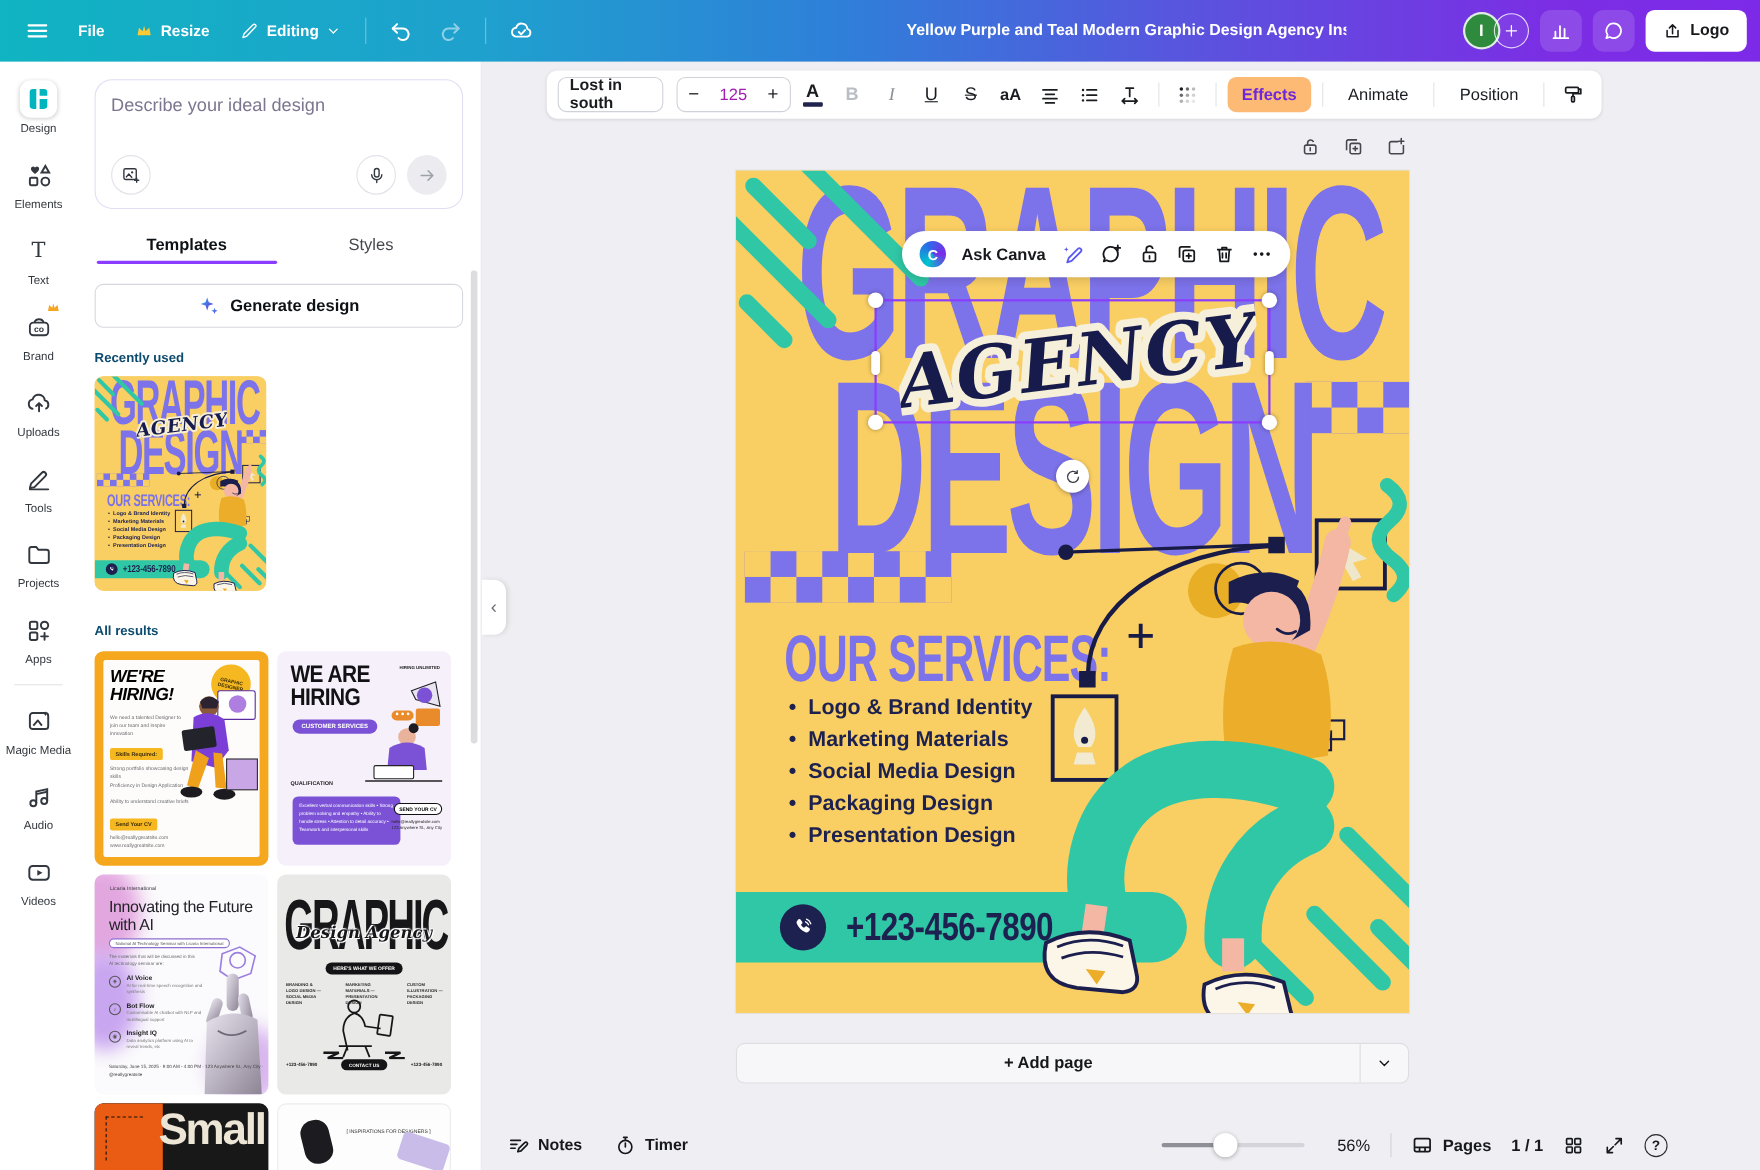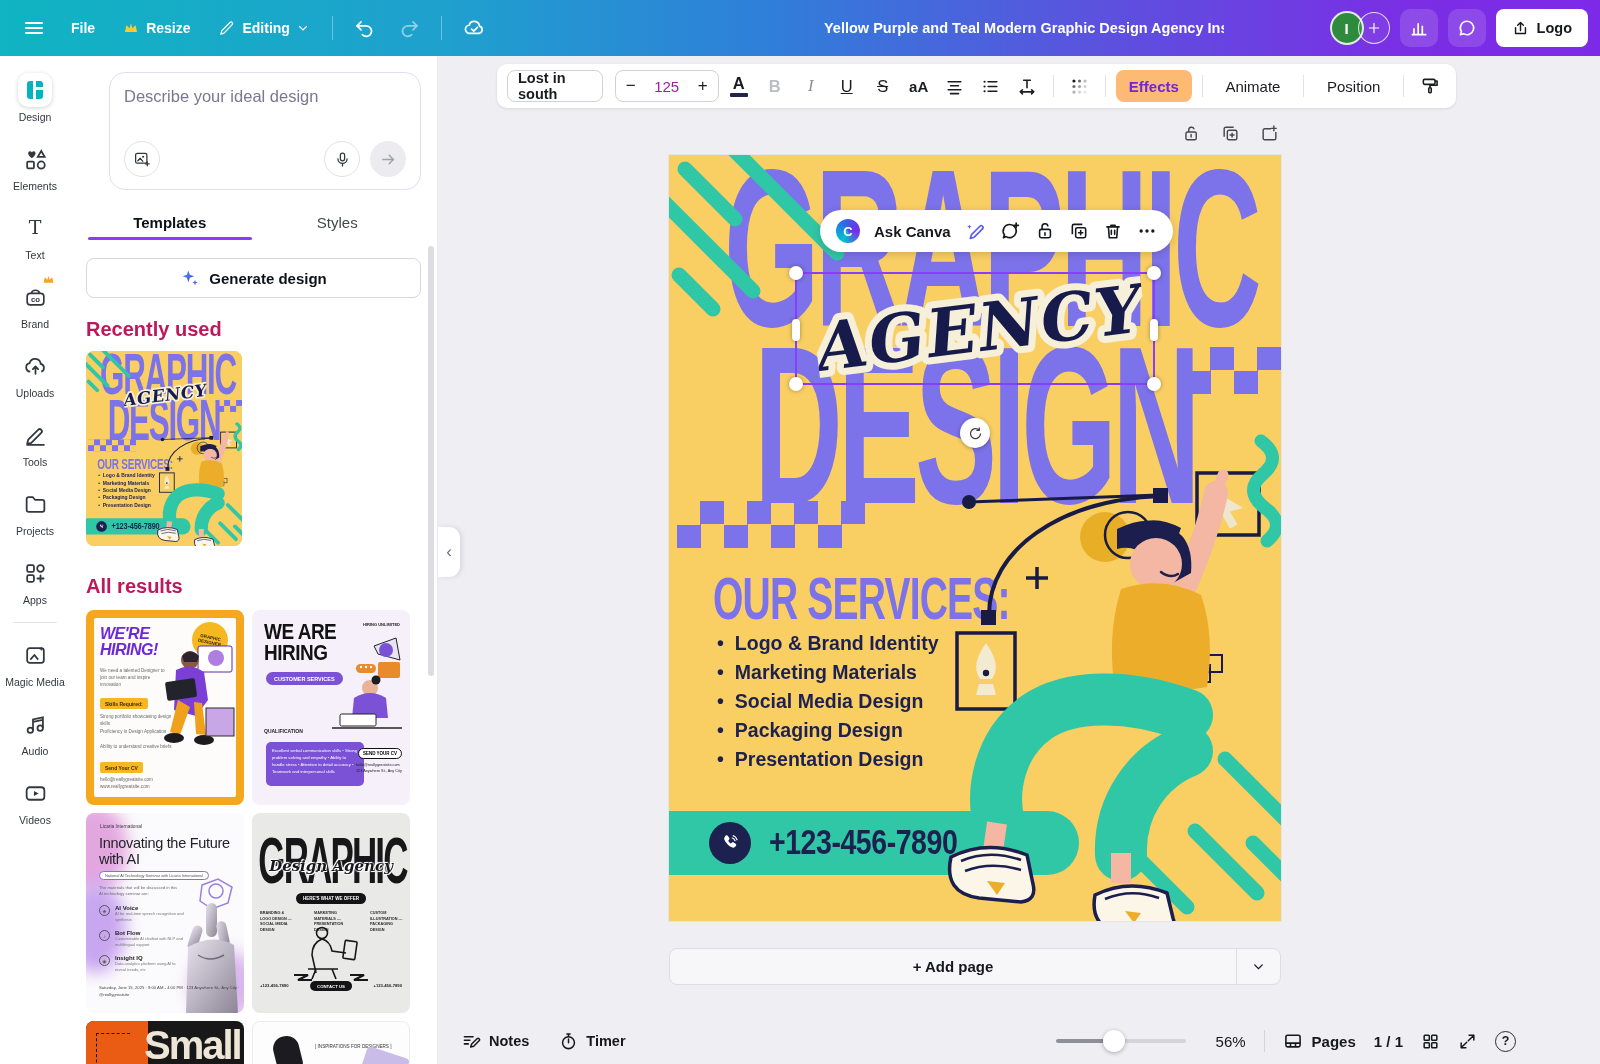--- a/index.html
+++ b/index.html
@@ -28,33 +28,33 @@
   .rail { position:absolute; left:0; top:56px; width:70px; height:1008px; background:#fff; z-index:50; display:flex; flex-direction:column; align-items:center; padding-top:8px; }
   .rail-item { width:64px; padding:9px 0 10px; display:flex; flex-direction:column; align-items:center; gap:4px; cursor:pointer; color:#40464E; position:relative; }
   .rail-item .lbl { font-size:10.5px; color:#33383f; letter-spacing:0; text-align:center; }
   .rail-item.active .icon-card { background:#fff; box-shadow:0 1px 4px rgba(0,0,0,.18); border-radius:10px; }
   .icon-card { width:34px; height:34px; display:flex; align-items:center; justify-content:center; }
   .rail-sep { width:44px; height:1px; background:#e4e4e8; margin:6px 0; }
   .crown-badge { position:absolute; top:2px; right:12px; }
 
   
   .panel { position:absolute; left:70px; top:56px; width:368px; height:1008px; background:#fff; z-index:40; overflow:hidden; padding:0 16px; border-right:1px solid #e9e9ee; }
-  .prompt-card { margin-top:16px; border:1.5px solid #E3DCF5; border-radius:16px; height:118px; padding:14px 14px 12px; display:flex; flex-direction:column; justify-content:space-between;margin-left:23px; }
+  .prompt-card { margin-top:16px; border:1.5px solid #E3DCF5; border-radius:16px; height:118px; padding:14px 14px 12px; display:flex; flex-direction:column; justify-content:space-between; }
   .prompt-input { border:none; outline:none; resize:none; width:100%; height:46px; font-family:"Liberation Sans",sans-serif; font-size:16.5px; color:#0d1216; }
   .prompt-input::placeholder { color:#7C7690; }
   .prompt-row { display:flex; align-items:center; }
   .circ-btn { width:36px; height:36px; border-radius:50%; border:1px solid #E2E2E8; background:#fff; display:flex; align-items:center; justify-content:center; cursor:pointer; }
   .circ-btn.send { background:#ECECF0; border:none; margin-left:10px; }
   .spacer { flex:1; }
   .tabs { display:flex; margin-top:15px; height:35px; }
   .tab { flex:1; display:flex; align-items:center; justify-content:center; font-size:15px; cursor:pointer; color:#45484f; position:relative; }
   .tab.active { font-weight:700; color:#0d1216; }
   .tab.active::after { content:""; position:absolute; left:2px; right:2px; bottom:0; height:3px; background:#8B3DFF; border-radius:2px; }
   .generate-btn { margin-top:18px; height:40px; border:1px solid #D5D8DD; border-radius:8px; background:#fff; display:flex; align-items:center; justify-content:center; gap:9px; font-size:15px; font-weight:700; color:#0d1216; cursor:pointer; }
-  .sec-head { margin-top:20px; font-size:20px; font-weight:700; color:#be185d; }
+  .sec-head { margin-top:20px; font-size:12px; font-weight:700; color:#0c4a6e; }
   .sec-head.second { margin-top:29px; }
   .thumb-recent { margin-top:10px; width:156px; height:195px; border-radius:8px; overflow:hidden; cursor:pointer; position:relative; background:#F9CE63; }
   .thumb-scale { position:absolute; left:0; top:0; transform:scale(0.255); transform-origin:top left; }
   .tgrid { margin-top:12px; display:grid; grid-template-columns:158px 158px; gap:8px; }
   .thumb { border-radius:8px; overflow:hidden; position:relative; cursor:pointer; }
   .panel-scrollbar { position:absolute; right:3px; top:190px; width:6px; height:430px; border-radius:3px; background:#DCDCE1; }
 
   
   .collapse-tab { position:absolute; left:438px; top:527px; width:22px; height:50px; background:#fff; border-radius:0 11px 11px 0; box-shadow:2px 0 5px rgba(0,0,0,.10); z-index:45; display:flex; align-items:center; justify-content:center; color:#6b7076; font-size:17px; cursor:pointer; }
 
@@ -128,21 +128,21 @@
   .sb-zoom { font-size:15px; width:42px; text-align:right; }
   .sb-div { width:1px; height:22px; background:#D3D3D8; }
   .sb-pages { display:flex; align-items:center; gap:9px; font-size:15px; font-weight:700; cursor:pointer; }
   .help-circ { width:21px; height:21px; border-radius:50%; border:1.8px solid #2b2b30; display:flex; align-items:center; justify-content:center; font-size:12.5px; font-weight:700; cursor:pointer; }
 
   
   .micro { color:#6b6b70; line-height:1.5; }
   .thumb .abs { position:absolute; }
   .t-hy { background:#F5A71D; height:195px; }
   .t-hy .card { position:absolute; inset:8px; background:#FDFCFA; border-radius:2px; }
-  .t-hy .head { position:absolute; left:14px; top:16px; font-size:16px; line-height:16px; font-weight:700; font-style:italic; color:#6d28d9; letter-spacing:-0.5px; }
+  .t-hy .head { position:absolute; left:14px; top:16px; font-size:16px; line-height:16px; font-weight:700; font-style:italic; color:#000000; letter-spacing:-0.5px; }
   .t-hy .badge { position:absolute; right:16px; top:12px; width:36px; height:36px; border-radius:50%; background:#F5B821; color:#3c2b00; font-size:4.5px; font-weight:700; display:flex; align-items:center; justify-content:center; text-align:center; transform:rotate(12deg); }
   .t-hy .pill { position:absolute; left:14px; height:11px; background:#F5B821; border-radius:2px; font-size:5px; font-weight:700; color:#3b2c06; display:flex; align-items:center; padding:0 5px; }
   .t-hy .txt { position:absolute; left:14px; font-size:4.6px; width:72px; }
   .t-hp { background:#F5F0FA; height:195px; }
   .t-hp .head { position:absolute; left:12px; top:12px; font-size:19px; line-height:18px; font-weight:700; color:#121214; letter-spacing:-0.5px; transform:scaleY(1.15); transform-origin:top left; }
   .t-hp .corner { position:absolute; right:10px; top:12px; font-size:4px; font-weight:700; color:#222; text-align:right; }
   .t-hp .cs-pill { position:absolute; left:14px; top:62px; height:13px; background:#7B52D6; border-radius:7px; color:#fff; font-size:5.5px; font-weight:700; display:flex; align-items:center; padding:0 8px; }
   .t-hp .qual { position:absolute; left:12px; top:118px; font-size:5px; font-weight:700; color:#1c1c1e; }
   .t-hp .qbox { position:absolute; left:14px; top:132px; width:98px; height:44px; background:#7B52D6; border-radius:5px; color:#fff; font-size:4.2px; padding:5px 6px; line-height:1.7; }
   .t-hp .cv { position:absolute; right:8px; top:138px; width:44px; height:11px; border:1px solid #111; border-radius:6px; background:#fff; font-size:4.5px; font-weight:700; display:flex; align-items:center; justify-content:center; }

